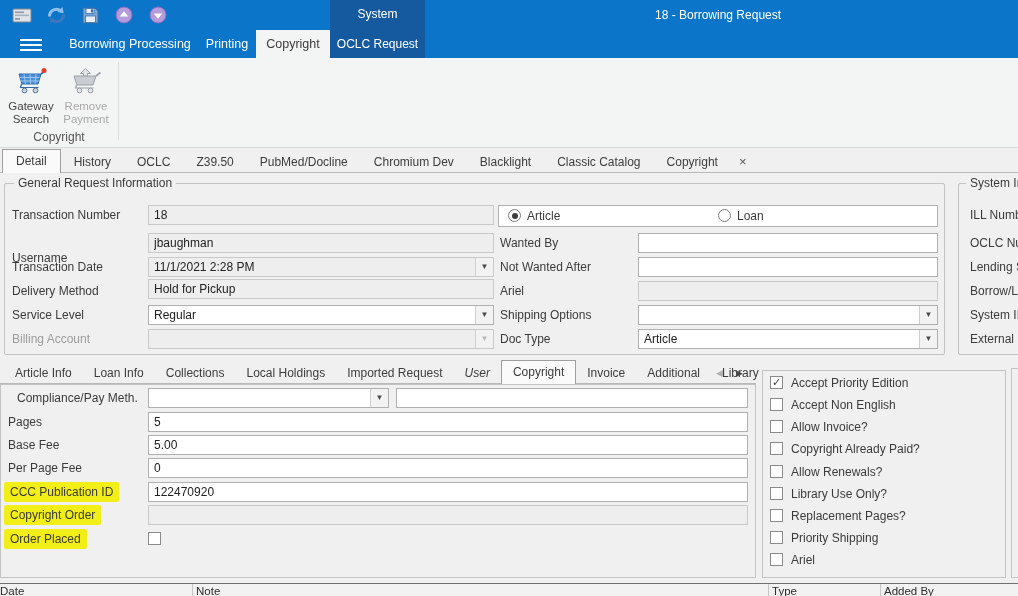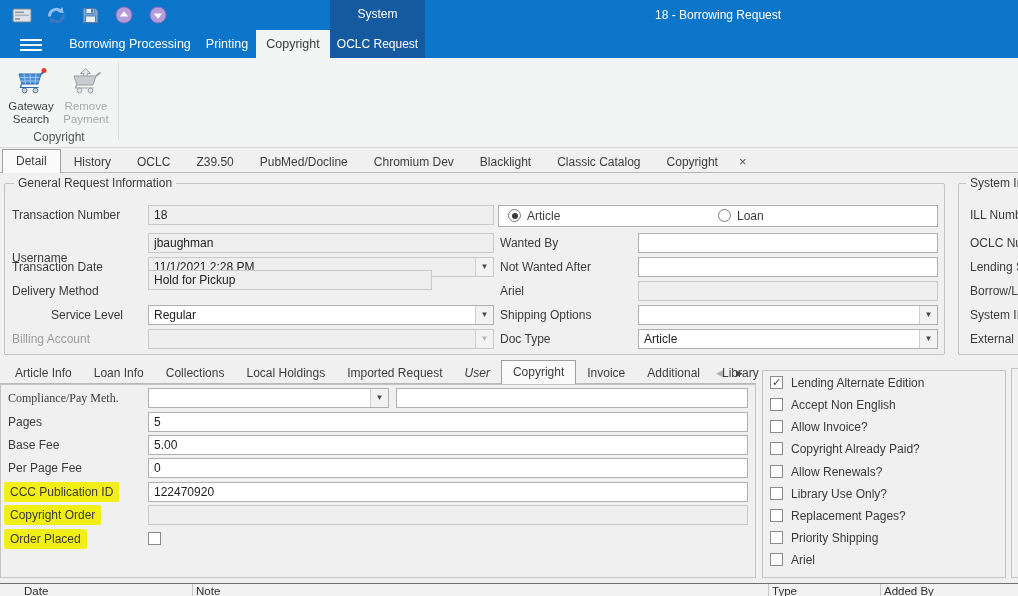--- a/index.html
+++ b/index.html
@@ -173,23 +173,23 @@
   <span class="lbl" style="left:12px; top:205px;">Transaction Number</span>
   <div class="box dis" style="left:148px; top:205px; width:346px;"><input readonly="" value="18" style=""></div>
 
   <span class="lbl" style="left:12px; top:248px;">Username</span>
   <div class="box dis" style="left:148px; top:233px; width:346px;"><input readonly="" value="jbaughman" style=""></div>
 
   <span class="lbl" style="left:12px; top:257px;">Transaction Date</span>
   <div class="box dis with-dd" style="left:148px; top:257px; width:346px;"><input readonly="" value="11/1/2021 2:28 PM" style=""><span class="dd">▼</span></div>
 
   <span class="lbl" style="left:12px; top:281px;">Delivery Method</span>
-  <div class="box dis" style="left:148px; top:270px; width:284px;"><input readonly="" value="Hold for Pickup" style=""></div>
-
-  <span class="lbl" style="left:12px; top:305px;margin-left:39px;">Service Level</span>
+  <div class="box dis" style="left:148px; top:279px; width:346px;"><input readonly="" value="Hold for Pickup" style=""></div>
+
+  <span class="lbl" style="left:12px; top:305px;">Service Level</span>
   <div class="box with-dd" style="left:148px; top:305px; width:346px;"><input value="Regular" style=""><span class="dd">▼</span></div>
 
   <span class="lbl dim" style="left:12px; top:329px;">Billing Account</span>
   <div class="box dis with-dd" style="left:148px; top:329px; width:346px;"><input readonly="" value="" style=""><span class="dd pale">▼</span></div>
 
   <div class="box" style="left:498px; top:205px; width:440px; height:22px;"></div>
   <span class="radio sel" style="left:508px; top:209px;"></span>
   <span class="lbl" style="left:527px; top:206px;">Article</span>
   <span class="radio" style="left:718px; top:209px;"></span>
   <span class="lbl" style="left:737px; top:206px;">Loan</span>
@@ -229,21 +229,21 @@
     <span class="tab active" style="padding:0 11px;">Copyright</span>
     <span class="tab" style="padding:0 11px;">Invoice</span>
     <span class="tab" style="padding:0 11px;">Additional</span>
     <span class="tab" style="padding:0 11px;">Library</span>
   </div>
   <span class="scrollarrow" style="left:716px; top:368px; color:#b0b0b0;">◀</span>
   <span class="scrollarrow" style="left:736px; top:368px; color:#4a4a4a;">▶</span>
 
   <div class="groupbox" style="left:0px; top:384px; width:756px; height:194px; border-radius:0;"></div>
 
-  <span class="lbl" style="left:8px; top:388px;font-family:Liberation Serif, serif;">Compliance/Pay Meth.</span>
+  <span class="lbl" style="left:17px; top:388px;">Compliance/Pay Meth.</span>
   <div class="box with-dd" style="left:148px; top:388px; width:241px;"><input value="" style=""><span class="dd">▼</span></div>
   <div class="box" style="left:396px; top:388px; width:352px;"><input value="" style=""></div>
 
   <span class="lbl" style="left:8px; top:412px;">Pages</span>
   <div class="box" style="left:148px; top:412px; width:600px;"><input value="5" style=""></div>
 
   <span class="lbl" style="left:8px; top:435px;">Base Fee</span>
   <div class="box" style="left:148px; top:435px; width:600px;"><input value="5.00" style=""></div>
 
   <span class="lbl" style="left:8px; top:458px;">Per Page Fee</span>
@@ -254,21 +254,21 @@
 
   <span class="lbl hl" style="left:4px; top:505px;">Copyright Order</span>
   <div class="box dis" style="left:148px; top:505px; width:600px;"><input readonly="" value="" style=""></div>
 
   <span class="lbl hl" style="left:4px; top:529px;">Order Placed</span>
   <span class="chk" style="left:148px; top:532px;"></span>
 
   <div class="groupbox" style="left:762px; top:370px; width:244px; height:208px; border-radius:0;"></div>
 
   <span class="chk" style="left:770px; top:376px;">✓</span>
-  <span class="lbl" style="left:791px; top:373px;">Lending Alternate Edition</span>
+  <span class="lbl" style="left:791px; top:373px;">Accept Priority Edition</span>
 
   <span class="chk" style="left:770px; top:398px;"></span>
   <span class="lbl" style="left:791px; top:395px;">Accept Non English</span>
 
   <span class="chk" style="left:770px; top:420px;"></span>
   <span class="lbl" style="left:791px; top:417px;">Allow Invoice?</span>
 
   <span class="chk" style="left:770px; top:442px;"></span>
   <span class="lbl" style="left:791px; top:439px;">Copyright Already Paid?</span>
 
@@ -283,21 +283,21 @@
 
   <span class="chk" style="left:770px; top:531px;"></span>
   <span class="lbl" style="left:791px; top:528px;">Priority Shipping</span>
 
   <span class="chk" style="left:770px; top:553px;"></span>
   <span class="lbl" style="left:791px; top:550px;">Ariel</span>
 
   <div class="groupbox" style="left:1011px; top:368px; width:30px; height:210px; border-radius:0;"></div>
 
   <div class="tblhead"></div>
-  <span class="th" style="left:24px;text-align:right;">Date</span>
+  <span class="th" style="left:0;text-align:right;">Date</span>
   <span class="th" style="left:196px;">Note</span>
   <span class="th" style="left:772px;">Type</span>
   <span class="th" style="left:884px;">Added By</span>
   <span class="thsep" style="left:192px;"></span>
   <span class="thsep" style="left:768px;"></span>
   <span class="thsep" style="left:880px;"></span>
 
 </div>
 
 </body></html>

